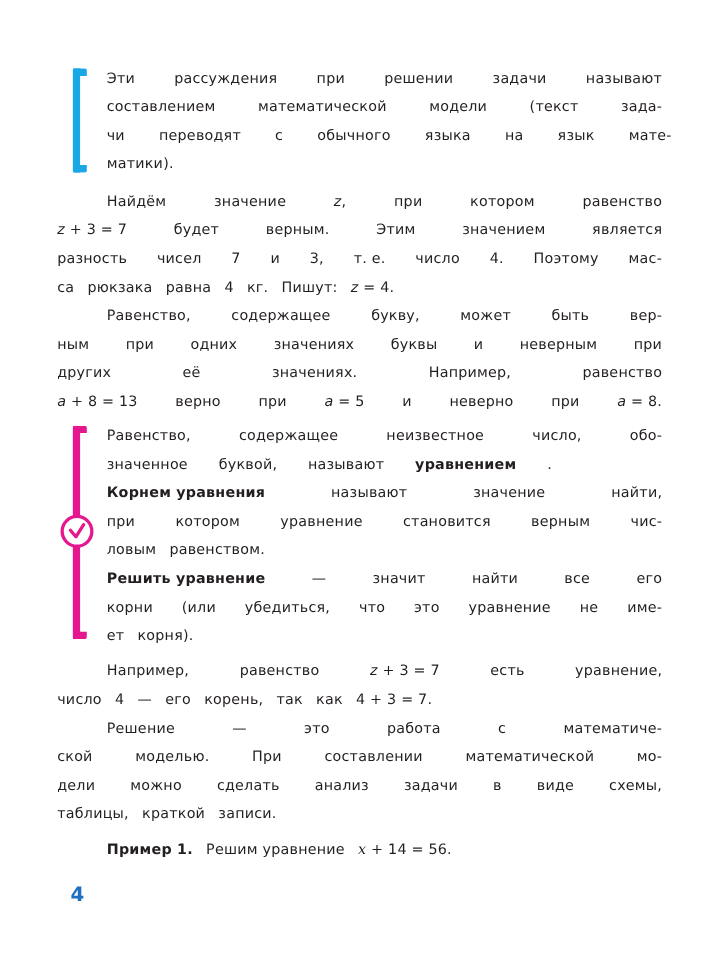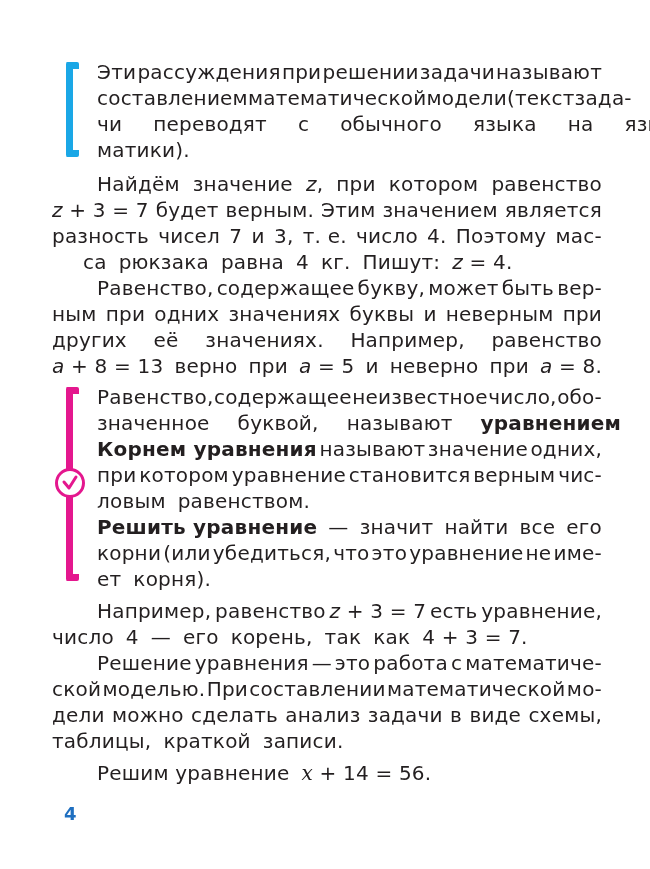--- a/index.html
+++ b/index.html
@@ -1,18 +1,18 @@
 <!DOCTYPE html>
 <html><head>
 <meta charset="utf-8">
 <style>
   html, body { margin: 0; padding: 0; background: #ffffff; }
   body { width: 650px; height: 869px; position: relative; overflow: hidden;
          font-family: "DejaVu Sans", sans-serif; color: #231f20; }
-  .line { position: absolute; left: 97px; width: 505px; font-size: 20px; height: 26px; line-height: 26px;
+  .line { position: absolute; left: 97px; width: 505px; font-size: 13px; height: 26px; line-height: 26px;
           white-space: nowrap; display: flex; justify-content: space-between; letter-spacing: 0.2px; }
   .line.last { justify-content: flex-start; }
   .line.last span { margin-right: 12px; }
   .line.wide { left: 52px; width: 550px; }
   .b { font-weight: bold; }
   i.v { font-style: italic; font-family: "DejaVu Sans", sans-serif; }
   i.x { font-style: italic; font-family: "DejaVu Serif", serif; }
   .bracket-blue { position: absolute; left: 66px; top: 62px; width: 13px; height: 95px;
                   border: 7px solid #1aa7e6; border-right: none; box-sizing: border-box; border-radius: 2px; }
   .bracket-pink { position: absolute; left: 66px; top: 387px; width: 13px; height: 194px;
@@ -83,21 +83,21 @@
       <span>чисел</span>
       <span>7</span>
       <span>и</span>
       <span>3,</span>
       <span>т. е.</span>
       <span>число</span>
       <span>4.</span>
       <span>Поэтому</span>
       <span>мас-</span>
     </div>
-    <div class="line wide last" style="top: 249px; margin-left: 31px;">
+    <div class="line wide last" style="top: 249px;">
       <span>са</span>
       <span>рюкзака</span>
       <span>равна</span>
       <span>4</span>
       <span>кг.</span>
       <span>Пишут:</span>
       <span><i class="v">z</i> = 4.</span>
     </div>
     <div class="line" style="top: 275px;">
       <span>Равенство,</span>
@@ -145,21 +145,21 @@
       <span>значенное</span>
       <span>буквой,</span>
       <span>называют</span>
       <span class="b">уравнением</span>
       <span>.</span>
     </div>
     <div class="line" style="top: 436px;">
       <span class="b">Корнем уравнения</span>
       <span>называют</span>
       <span>значение</span>
-      <span>одних,</span>
+      <span>найти,</span>
     </div>
     <div class="line" style="top: 462px;">
       <span>при</span>
       <span>котором</span>
       <span>уравнение</span>
       <span>становится</span>
       <span>верным</span>
       <span>чис-</span>
     </div>
     <div class="line last" style="top: 488px;">
@@ -200,21 +200,20 @@
       <span>4</span>
       <span>—</span>
       <span>его</span>
       <span>корень,</span>
       <span>так</span>
       <span>как</span>
       <span>4 + 3 = 7.</span>
     </div>
     <div class="line" style="top: 650px;">
       <span>Решение</span>
-      <span>уравнения</span>
       <span>—</span>
       <span>это</span>
       <span>работа</span>
       <span>с</span>
       <span>математиче-</span>
     </div>
     <div class="line wide" style="top: 676px;">
       <span>ской</span>
       <span>моделью.</span>
       <span>При</span>
@@ -231,18 +230,19 @@
       <span>в</span>
       <span>виде</span>
       <span>схемы,</span>
     </div>
     <div class="line wide last" style="top: 728px;">
       <span>таблицы,</span>
       <span>краткой</span>
       <span>записи.</span>
     </div>
     <div class="line last" style="top: 760px;">
+      <span class="b">Пример 1.</span>
       <span>Решим уравнение</span>
       <span><i class="x">x</i> + 14 = 56.</span>
     </div>
   </div>
 
 <div class="page-num">4</div>
 
 </body></html>

